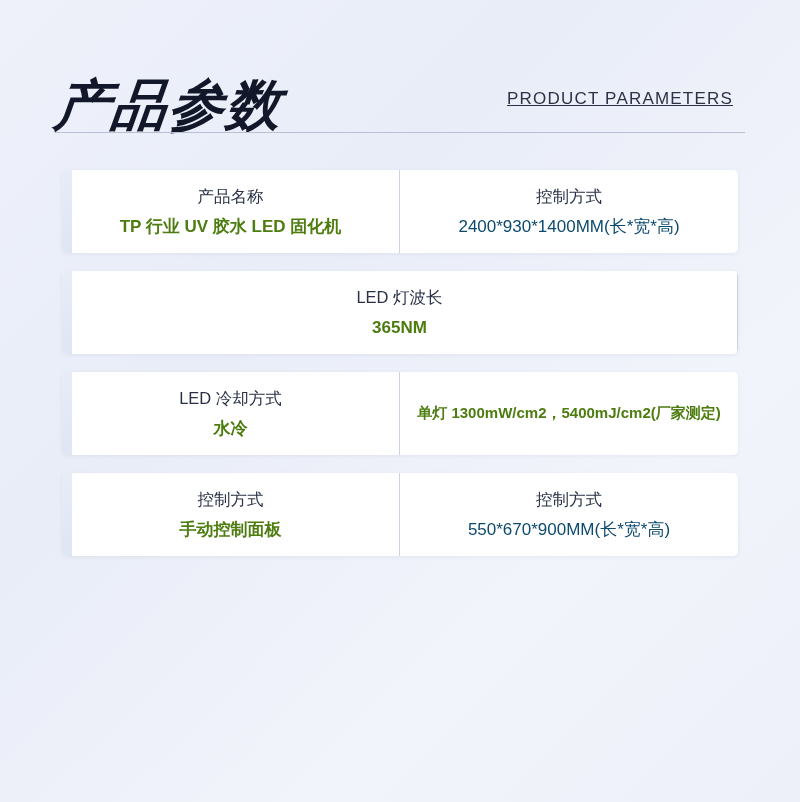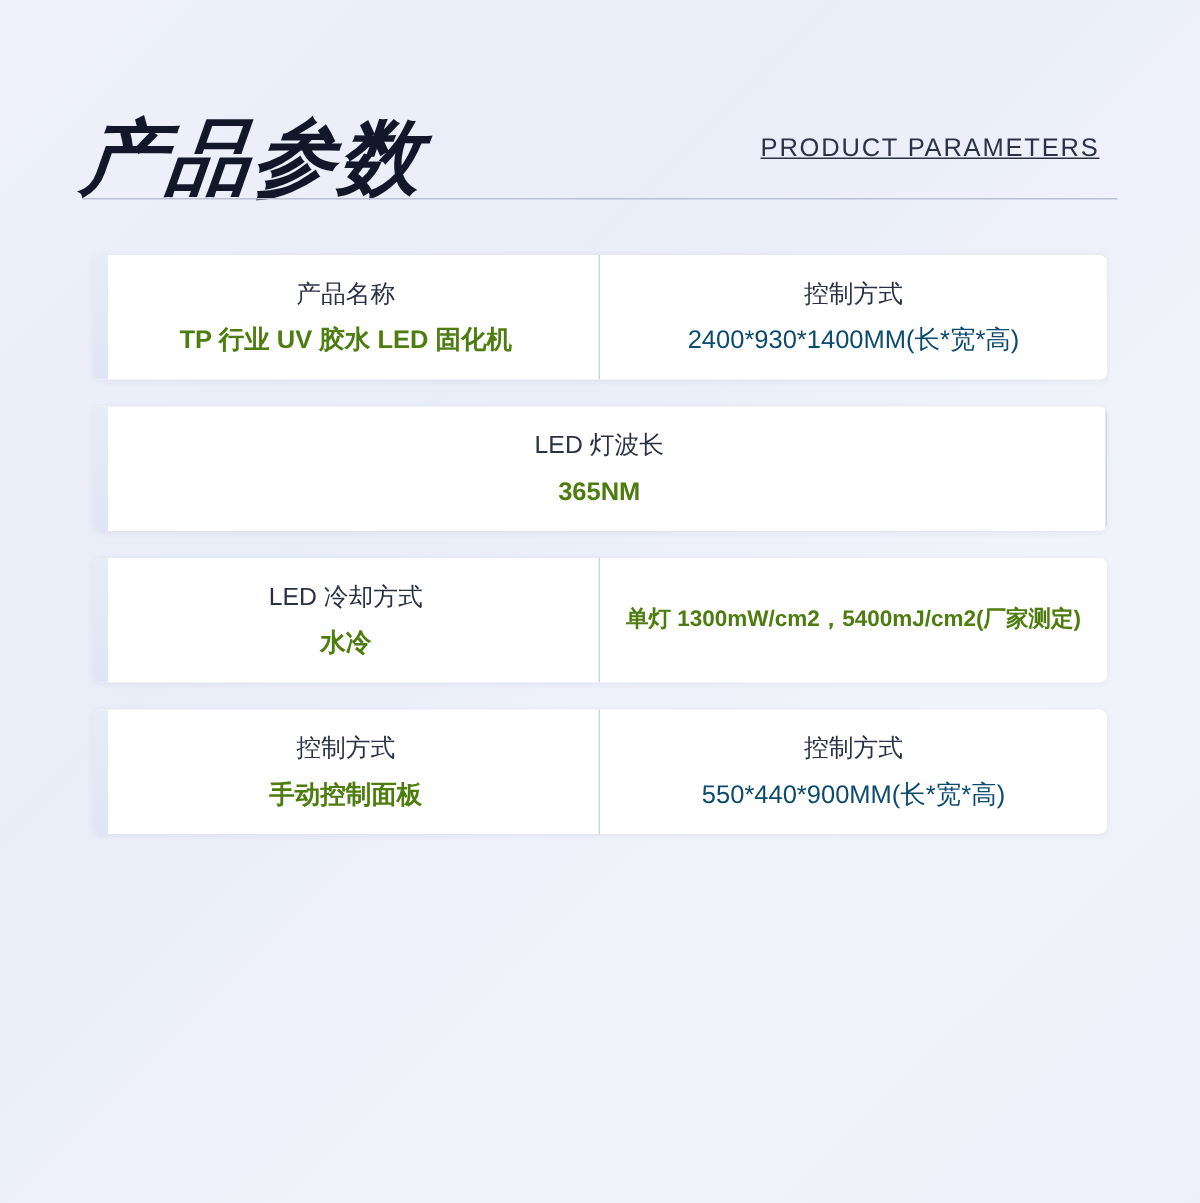--- a/index.html
+++ b/index.html
@@ -165,18 +165,18 @@
     </div>
 
     <div class="row">
       <div class="row-accent"></div>
       <div class="cell left">
         <div class="cell-label">控制方式</div>
         <div class="cell-value">手动控制面板</div>
       </div>
       <div class="cell">
         <div class="cell-label">控制方式</div>
-        <div class="cell-value light">550*440*900MM(长*宽*高)</div>
+        <div class="cell-value light">550*670*900MM(长*宽*高)</div>
       </div>
     </div>
 
   </div>
 </div>
 
 </body></html>

